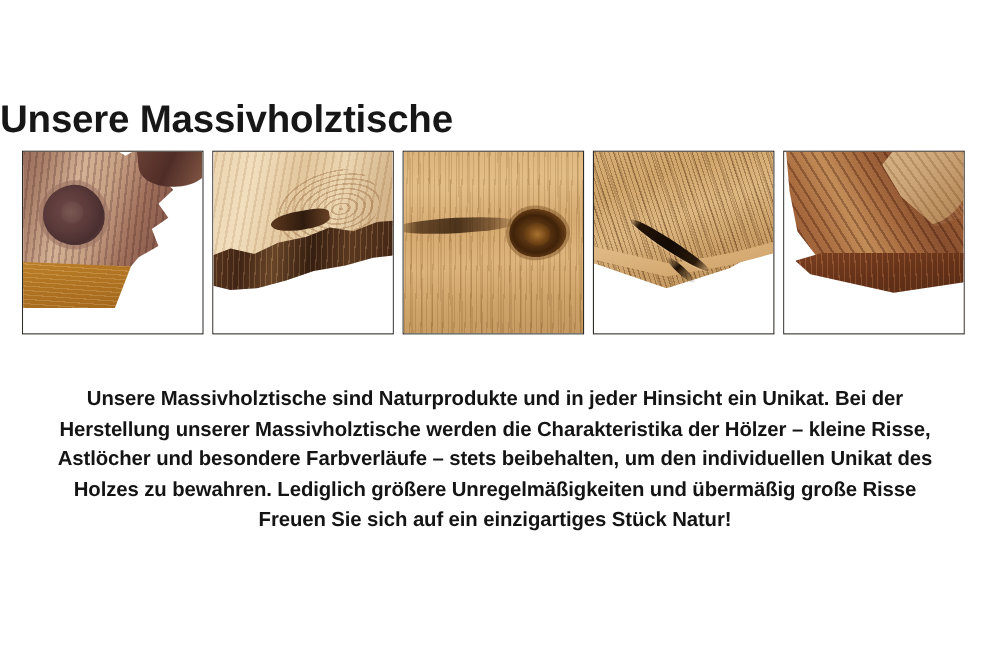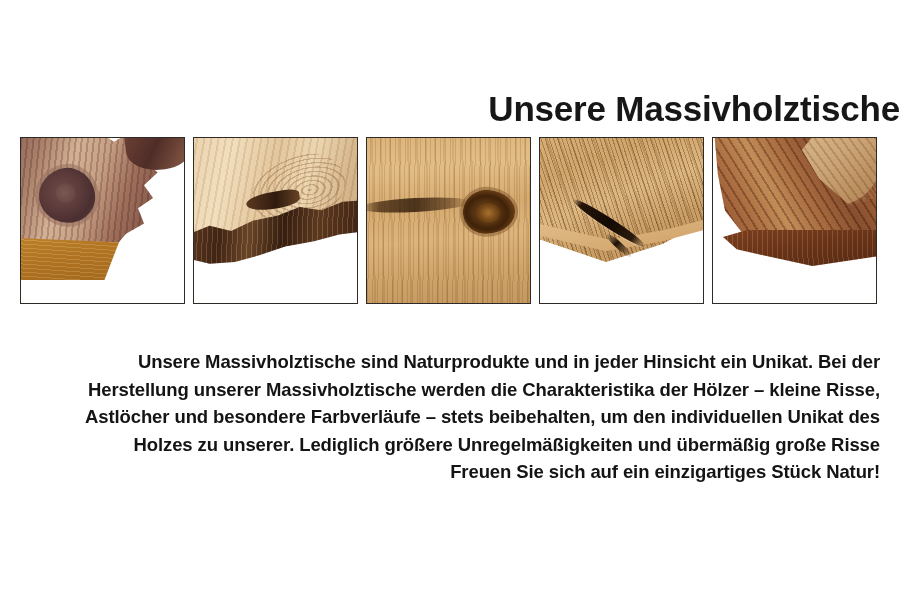--- a/index.html
+++ b/index.html
@@ -24,21 +24,21 @@
     position: relative;
     box-sizing: border-box;
   }
 
   
   .page-title {
     position: absolute;
     top: 66px;
     left: 0;
     width: 900px;
-    text-align: right;
+    text-align: left;
     font-size: 35px;
     font-weight: bold;
     letter-spacing: -0.2px;
     color: #171717;
     line-height: 40px;
     white-space: nowrap;
   }
 
   
   .gallery {
@@ -320,21 +320,21 @@
       rgba(255,210,160,0.12) 0px, rgba(255,210,160,0.12) 1px,
       rgba(40,18,8,0.20) 1px, rgba(40,18,8,0.20) 5px);
   }
 
   
   .body-copy {
     position: absolute;
     top: 348px;
     left: 20px;
     width: 860px;
-    text-align: right;
+    text-align: center;
     font-size: 18.5px;
     font-weight: bold;
     line-height: 27.5px;
     color: #141414;
     letter-spacing: -0.1px;
   }
   .body-copy .line {
     display: block;
     white-space: nowrap;
   }
@@ -390,17 +390,17 @@
         <div class="p5-edge"></div>
       </div>
     </div>
 
   </div>
 
   <div class="body-copy">
     <span class="line">Unsere Massivholztische sind Naturprodukte und in jeder Hinsicht ein Unikat. Bei der</span>
     <span class="line">Herstellung unserer Massivholztische werden die Charakteristika der Hölzer – kleine Risse,</span>
     <span class="line">Astlöcher und besondere Farbverläufe – stets beibehalten, um den individuellen Unikat des</span>
-    <span class="line">Holzes zu unserer. Lediglich größere Unregelmäßigkeiten und übermäßig große Risse</span>
+    <span class="line">Holzes zu bewahren. Lediglich größere Unregelmäßigkeiten und übermäßig große Risse</span>
     <span class="line">Freuen Sie sich auf ein einzigartiges Stück Natur!</span>
   </div>
 
 </div>
 
 </body></html>

